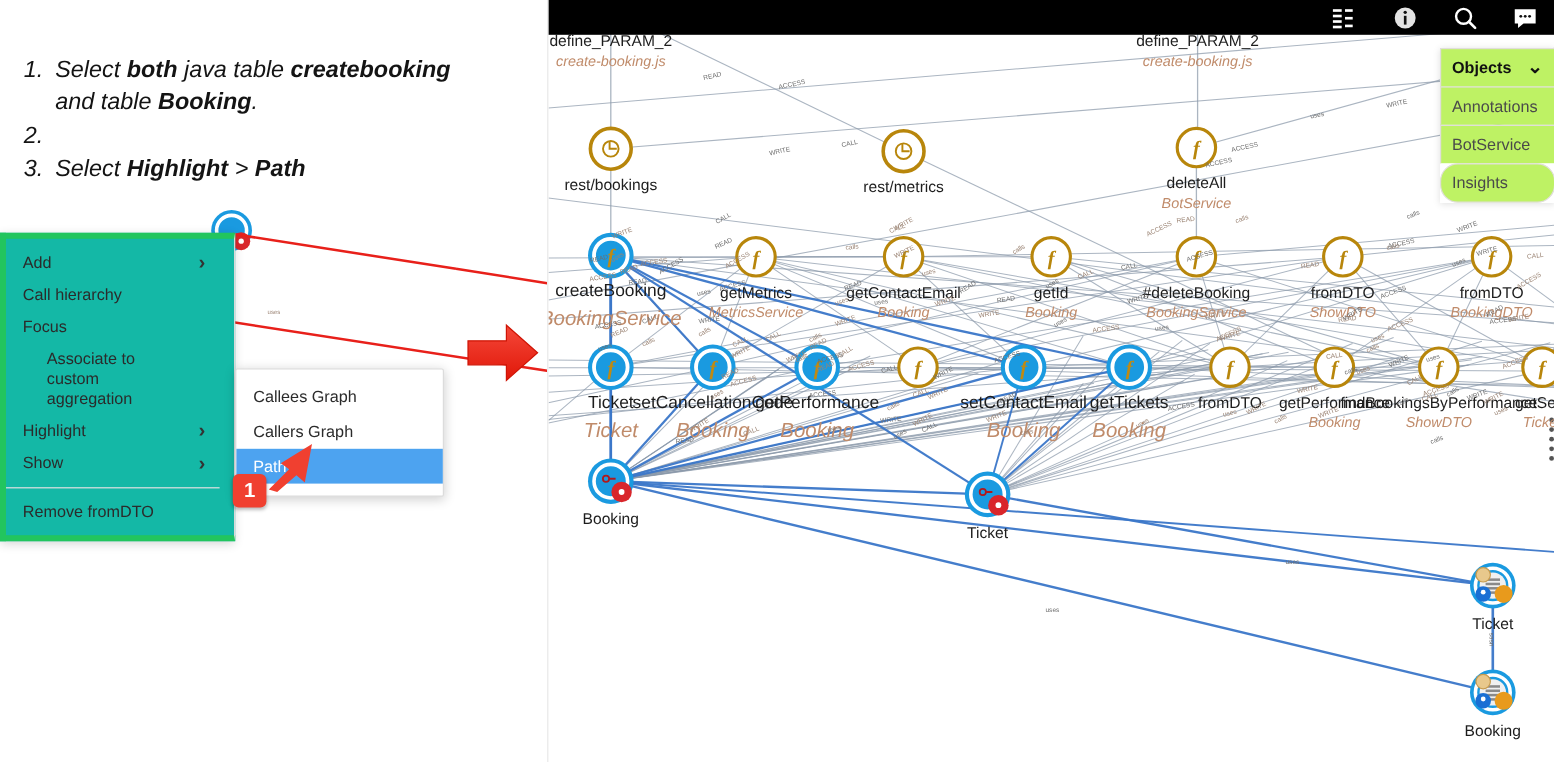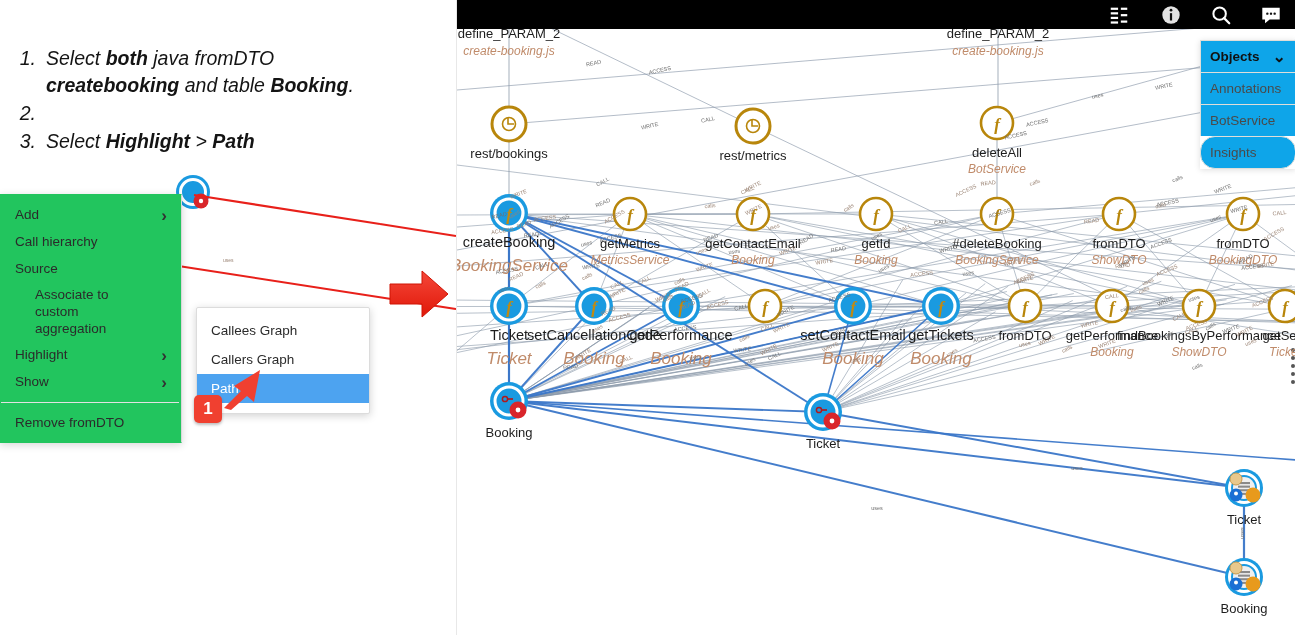--- a/index.html
+++ b/index.html
@@ -9,23 +9,23 @@
   
   #left-panel{position:absolute;left:0;top:0;width:456px;height:635px;background:#fff;}
 
   #steps{position:absolute;left:6px;top:45px;width:400px;}
   .step{display:flex;font-style:italic;font-size:19.5px;line-height:27px;color:#141414;margin-bottom:1px;}
   .step-num{width:30px;flex:0 0 30px;text-align:right;padding-right:10px;font-style:italic;}
   .step-txt{flex:1;}
   .b{font-weight:bold;}
 
   
-  #ctx-menu{position:absolute;left:0px;top:194px;width:178px;background:#22c55e;
-            border:1px solid #22c55e;border-right:1px solid #d8d8d8;
-            box-shadow:0 2px 8px rgba(0,0,0,.16);padding:6px 2px 6px 0;}
+  #ctx-menu{position:absolute;left:0px;top:194px;width:178px;background:#14b8a6;
+            border:5px solid #22c55e;border-right:1px solid #d8d8d8;
+            box-shadow:0 2px 8px rgba(0,0,0,.16);padding:6px 12px 6px 0;}
   .mi{position:relative;display:flex;align-items:center;padding:5px 12px 5px 14px;
       font-size:13.5px;color:#2b2b2b;line-height:17px;cursor:default;}
   .mi .chev{position:absolute;right:12px;top:50%;transform:translateY(-50%);
             font-size:13px;color:#333;font-weight:bold;}
   .mi.two-line{padding-top:4px;padding-bottom:4px;margin-left:20px;}
   .sep{height:1px;background:#e2e2e2;margin:7px 0 6px 0;}
 
   #submenu{position:absolute;left:196px;top:307px;width:172px;background:#fff;
            border:1px solid #dcdcdc;box-shadow:0 2px 9px rgba(0,0,0,.18);
            padding:8px 0 10px 0;border-radius:2px;}
@@ -47,21 +47,21 @@
 
   
   #graph-panel{position:absolute;left:456px;top:0;width:839px;height:635px;background:#fff;
                border-left:1px solid #e8e8e8;overflow:hidden;}
   #topbar{position:absolute;left:0;top:0;width:839px;height:29px;background:#000;z-index:40;}
   .tb-icon{position:absolute;top:4px;width:24px;height:22px;color:#fff;}
 
   
   #side-tabs{position:absolute;right:0;top:40px;width:96px;z-index:35;
              box-shadow:0 1px 6px rgba(0,0,0,.13);}
-  .stab{background:#0ea5e9;border:1px solid #e0ded9;border-bottom:none;
+  .stab{background:#bef264;border:1px solid #e0ded9;border-bottom:none;
         padding:7px 9px;font-size:13.5px;color:#4a4a4a;line-height:17px;
         display:flex;align-items:center;justify-content:space-between;}
   .stab:last-child{border-bottom:1px solid #e0ded9;border-radius:15px;}
   .stab.head{color:#111;font-weight:bold;}
 
   
   #gsvg{position:absolute;left:0;top:0;width:839px;height:635px;}
 
   .nlabel{font-family:"Liberation Sans",sans-serif;font-size:13px;fill:#1d1d1d;text-anchor:middle;}
   .nlabel.big{font-size:14.5px;}
@@ -89,41 +89,41 @@
         <line x1="62" y1="78" x2="456" y2="139" stroke="#e8201a" stroke-width="2.1"></line>
         <text x="223" y="92" font-size="5" fill="#9a8373" font-family="Liberation Sans, sans-serif">uses</text>
       </g>
     </svg>
 
   </div>
 
   <div id="steps">
       <div class="step">
         <div class="step-num">1.</div>
-        <div class="step-txt"><span>Select </span><span class="b">both</span><span> java fromDTO </span><span class="b">createbooking</span><span> and table </span><span class="b">Booking</span><span>.</span></div>
+        <div class="step-txt"><span>Select </span><span class="b">both</span><span> java table </span><span class="b">createbooking</span><span> and table </span><span class="b">Booking</span><span>.</span></div>
       </div>
       <div class="step">
         <div class="step-num">2.</div>
       </div>
       <div class="step">
         <div class="step-num">3.</div>
         <div class="step-txt"><span>Select </span><span class="b">Highlight</span><span> &gt; </span><span class="b">Path</span></div>
       </div>
     </div>
 
   <div id="ctx-menu">
       <div class="mi">
         <span style="padding-right: 22px;">Add</span>
         <span class="chev" style="font-size: 17px;">›</span>
       </div>
       <div class="mi">
         <span style="padding-right: 22px;">Call hierarchy</span>
       </div>
       <div class="mi">
-        <span style="padding-right: 22px;">Source</span>
+        <span style="padding-right: 22px;">Focus</span>
       </div>
       <div class="mi two-line">
         <span style="padding-right: 22px;">Associate to custom aggregation</span>
       </div>
       <div class="mi">
         <span style="padding-right: 22px;">Highlight</span>
         <span class="chev" style="font-size: 17px;">›</span>
       </div>
       <div class="mi">
         <span style="padding-right: 22px;">Show</span>

